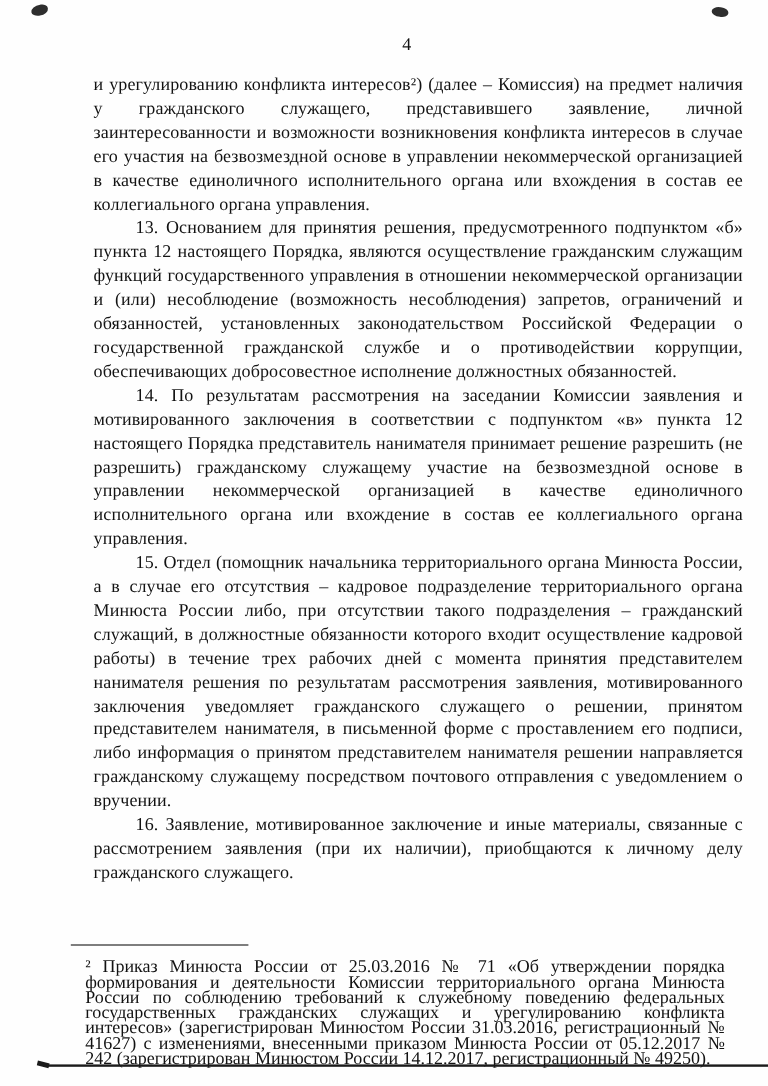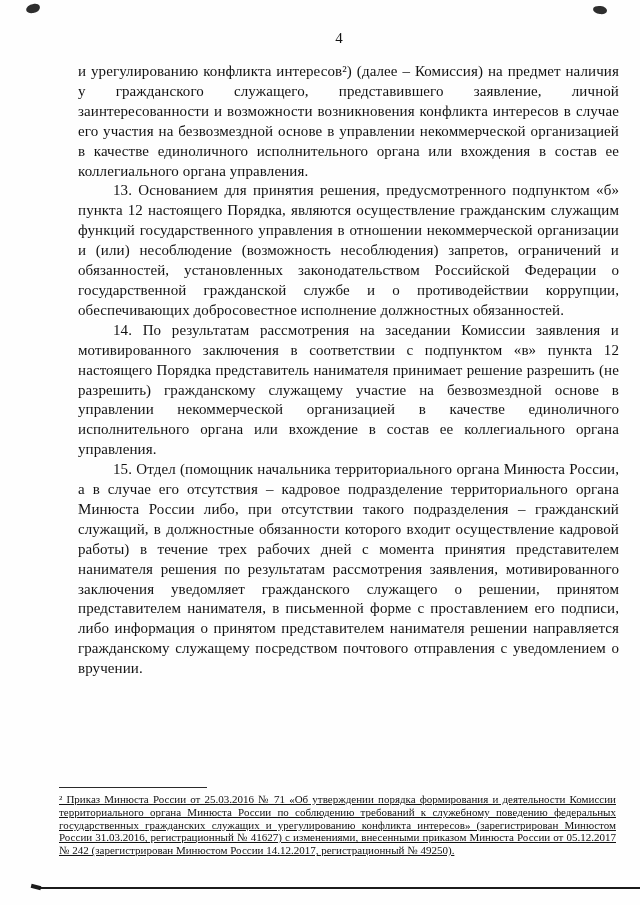--- a/index.html
+++ b/index.html
@@ -50,25 +50,24 @@
     right: 24px;
     top: 787px;
   }
   .footnote-rule {
     width: 148px;
     height: 0;
     border-top: 1.3px solid #2a2a2a;
     margin-bottom: 5px;
   }
   .footnote {
-    margin: 0;
-    font-size: 11px;
+    margin: 12px;
+    font-size: 15px;
     line-height: 12.8px;
     text-align: justify;
-    text-decoration: underline;
   }
   .scan-mark {
     position: absolute;
     background: #2e2e2e;
   }
   .corner-left {
     left: 26px;
     top: 4px;
     width: 14px;
     height: 9px;
@@ -110,20 +109,21 @@
   <div class="scan-mark corner-left"></div>
   <div class="scan-mark corner-right"></div>
 
   <div class="page-number">4</div>
 
   <div class="content">
     <p class="para no-indent">и урегулированию конфликта интересов²) (далее – Комиссия)  на предмет наличия у гражданского служащего, представившего заявление, личной заинтересованности и возможности возникновения конфликта интересов в случае его участия на безвозмездной основе в управлении некоммерческой организацией в качестве единоличного исполнительного органа или вхождения в состав ее коллегиального органа управления.</p>
     <p class="para">13. Основанием для принятия решения, предусмотренного подпунктом «б» пункта 12 настоящего Порядка, являются осуществление гражданским служащим функций государственного управления в отношении некоммерческой организации и (или) несоблюдение (возможность несоблюдения) запретов, ограничений и обязанностей, установленных законодательством Российской Федерации о государственной гражданской службе и о противодействии коррупции, обеспечивающих добросовестное исполнение должностных обязанностей.</p>
     <p class="para">14. По результатам рассмотрения на заседании Комиссии заявления и мотивированного заключения в соответствии с подпунктом «в» пункта 12 настоящего Порядка представитель нанимателя принимает решение разрешить (не разрешить) гражданскому служащему участие на безвозмездной основе в управлении некоммерческой организацией в качестве единоличного исполнительного органа или вхождение в состав ее коллегиального органа управления.</p>
     <p class="para">15. Отдел (помощник начальника территориального органа Минюста России, а в случае его отсутствия – кадровое подразделение территориального органа Минюста России либо, при отсутствии такого подразделения – гражданский служащий, в должностные обязанности которого входит осуществление кадровой работы) в течение трех рабочих дней с момента принятия представителем нанимателя решения по результатам рассмотрения заявления, мотивированного заключения уведомляет гражданского служащего о решении, принятом представителем нанимателя, в письменной форме с проставлением его подписи, либо информация о принятом представителем нанимателя решении направляется гражданскому служащему посредством почтового отправления с уведомлением о вручении.</p>
+    <p class="para">16. Заявление, мотивированное заключение и иные материалы, связанные с рассмотрением заявления (при их наличии), приобщаются к личному делу гражданского служащего.</p>
   </div>
 
   <div class="footnote-area">
     <div class="footnote-rule"></div>
     <p class="footnote">² Приказ Минюста России от 25.03.2016 № 71 «Об утверждении порядка формирования и деятельности Комиссии территориального органа Минюста России по соблюдению требований к служебному поведению федеральных государственных гражданских служащих и урегулированию конфликта интересов» (зарегистрирован Минюстом России 31.03.2016, регистрационный № 41627) с изменениями, внесенными приказом Минюста России от 05.12.2017 № 242 (зарегистрирован Минюстом России 14.12.2017, регистрационный № 49250).</p>
   </div>
 
   <div class="bottom-line"></div>
 
 </div>

